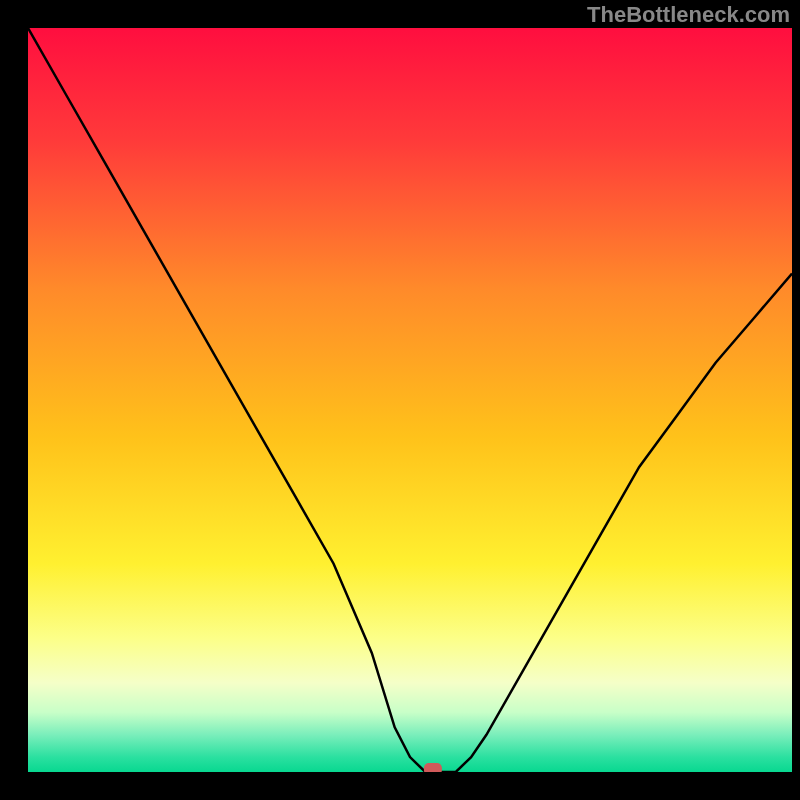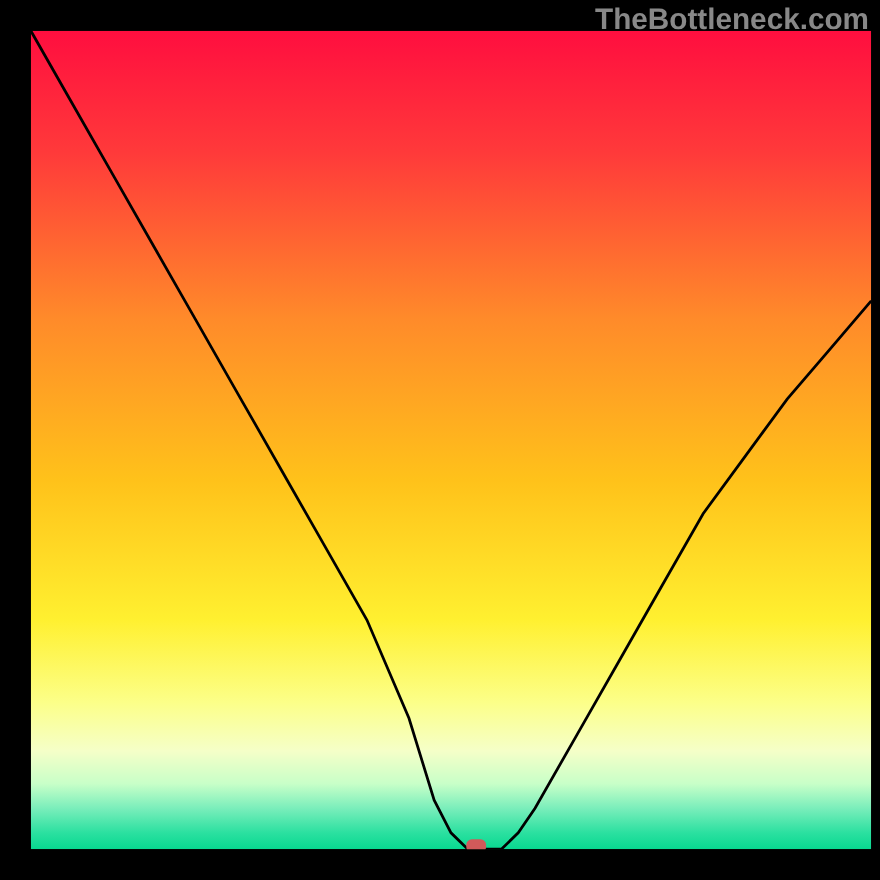--- a/index.html
+++ b/index.html
@@ -24,21 +24,21 @@
       left: 0;
       top: 0;
       width: 100%;
       height: 100%;
     }
     .attribution {
       position: absolute;
       top: 2px;
       right: 10px;
       color: #888;
-      font-size: 27px;
+      font-size: 22px;
       z-index: 100;
       font-weight: bold;
     }
     svg {
       display: block;
     }
   </style>
 </head>
 <body>
 

